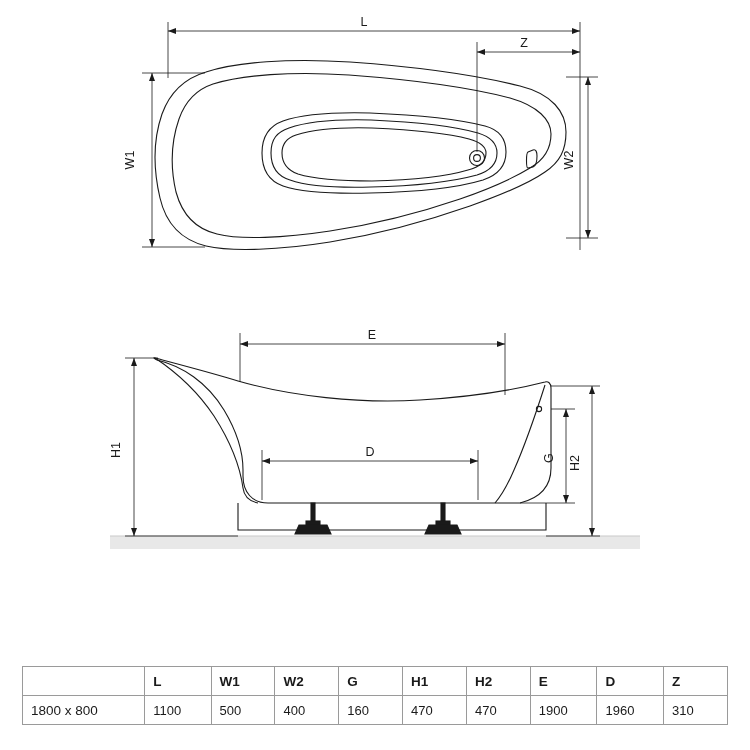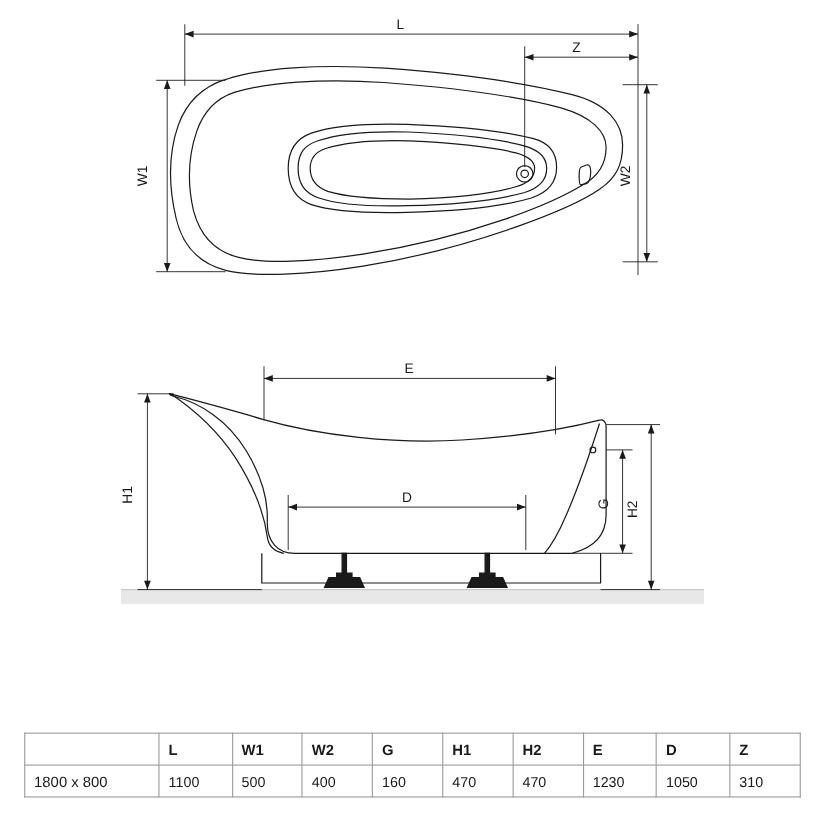--- a/index.html
+++ b/index.html
@@ -280,20 +280,20 @@
     </thead>
     <tbody>
       <tr>
         <td class="size">1800 x 800</td>
         <td>1100</td>
         <td>500</td>
         <td>400</td>
         <td>160</td>
         <td>470</td>
         <td>470</td>
-        <td>1230</td>
-        <td>1050</td>
+        <td>1900</td>
+        <td>1960</td>
         <td>310</td>
       </tr>
     </tbody>
   </table>
 
 </div>
 
 </body></html>

